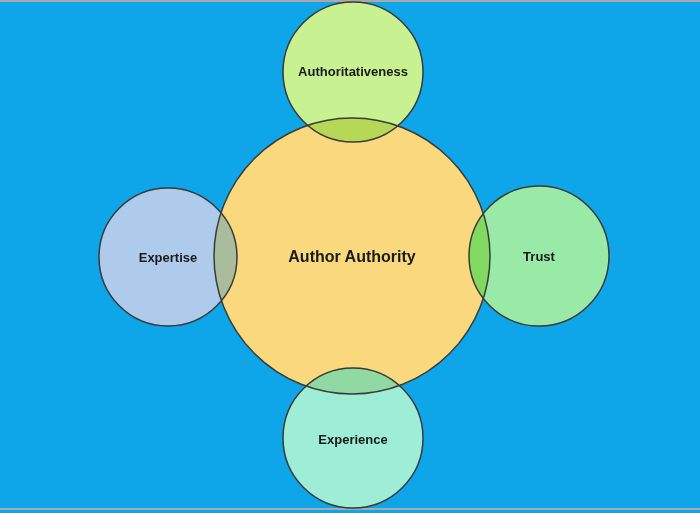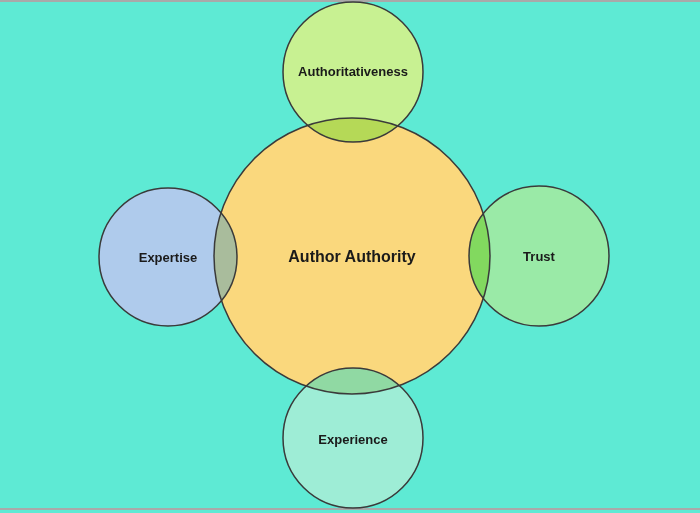--- a/index.html
+++ b/index.html
@@ -4,21 +4,21 @@
 <style>
   html, body {
     margin: 0;
     padding: 0;
     background: #ffffff;
   }
   .canvas {
     position: relative;
     width: 700px;
     height: 513px;
-    background: #5eead4;
+    background: #0ea5e9;
     overflow: hidden;
   }
   svg {
     display: block;
   }
   .circle-label {
     font-family: "Liberation Sans", "DejaVu Sans", sans-serif;
     font-weight: bold;
     fill: #1a1a1a;
   }

